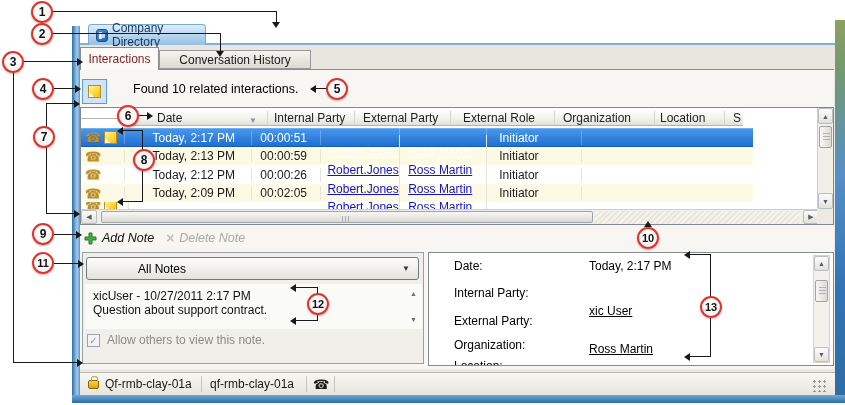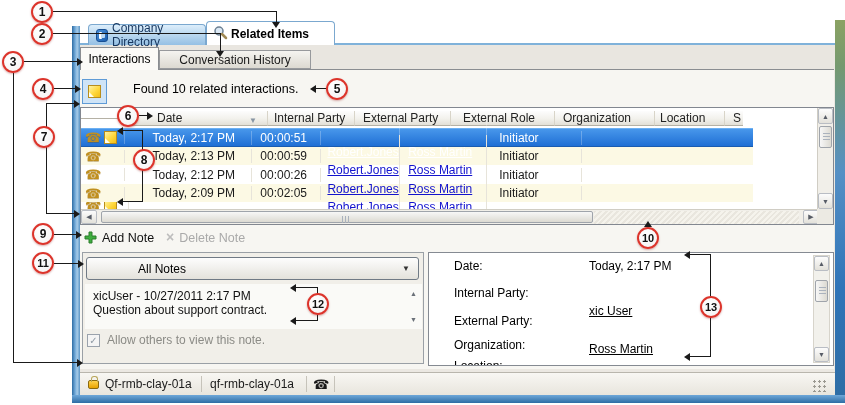--- a/index.html
+++ b/index.html
@@ -28,21 +28,21 @@
        background:linear-gradient(135deg,#5goes 0,#000);background:linear-gradient(135deg,#4a90d9,#1d5fae);
        border:1px solid #184f93;box-sizing:border-box;}
   .dir-icon::before{content:"";position:absolute;left:2px;top:2px;width:3px;height:7px;background:#fff;border-radius:1px;}
   .dir-icon::after{content:"";position:absolute;right:2px;top:3px;width:4px;height:5px;background:#bcd9f2;border-radius:1px;}
   .mag-icon{margin:0 3px 0 6px;}
 
   
   .subtab-strip{left:80px;top:45px;width:755px;height:24px;background:#e9e6e0;}
   .subtab{box-sizing:border-box;display:flex;align-items:center;justify-content:center;z-index:3;}
   .subtab-active{left:80px;top:47px;width:79px;height:23px;background:#fbfaf7;
-      border:1px solid #8a8d91;border-bottom:none;color:#000000;}
+      border:1px solid #8a8d91;border-bottom:none;color:#7f1d1d;}
   .subtab-idle{left:159px;top:50px;width:152px;height:19px;
       background:linear-gradient(180deg,#f5f4f0,#dcd9d1);border:1px solid #97999c;color:#1a1a1a;}
 
   
   .page{left:80px;top:69px;width:754px;height:300px;background:#f7f6f2;
         border-top:1px solid #8a8d91;box-sizing:border-box;}
   .note-filter-btn{left:82px;top:79px;width:25px;height:25px;background:#cfe4f7;border:1px solid #5f9bd6;
         box-sizing:border-box;display:flex;align-items:center;justify-content:center;}
   .found-text{left:133px;top:82px;font-size:12.5px;color:#000;}
 
@@ -94,21 +94,21 @@
       background:repeating-linear-gradient(180deg,#aab2bd 0 1px,transparent 1px 3px);}
   .grip-h{position:absolute;top:4px;left:50%;margin-left:-5px;width:9px;height:7px;
       background:repeating-linear-gradient(90deg,#aab2bd 0 1px,transparent 1px 3px);}
   .hscroll{position:absolute;left:0;top:101px;width:738px;height:15px;background:#f1efe9;border-top:1px solid #d0cdc4;box-sizing:border-box;}
   .hthumb{position:absolute;top:1px;height:12px;background:linear-gradient(180deg,#f7f7f7,#dcdad2);
       border:1px solid #9fa4ab;border-radius:2px;box-sizing:border-box;}
   .hatch{position:absolute;top:1px;height:13px;background:repeating-linear-gradient(135deg,#e9e6de 0 2px,#f5f3ec 2px 4px);}
   .corner{position:absolute;right:0;top:101px;width:16px;height:15px;background:#eceae3;}
 
   
-  .tbtn{display:flex;align-items:flex-start;gap:5px;font-size:12.5px;color:#111;}
+  .tbtn{display:flex;align-items:center;gap:5px;font-size:12.5px;color:#111;font-style:italic;}
   .tbtn-dis{color:#a9a9a9;}
   .x-ic{font-weight:bold;font-size:14px;color:#bdbdbd;line-height:12px;}
 
   
   .lpanel{left:82px;top:252px;width:342px;height:112px;background:#f1efe9;border:1px solid #9aa0a6;box-sizing:border-box;}
   .combo{position:absolute;left:3px;top:4px;width:333px;height:23px;box-sizing:border-box;
       border:1px solid #707a85;border-radius:3px;background:linear-gradient(180deg,#fdfdfd,#e8e6e0 60%,#d9d6cе);
       background:linear-gradient(180deg,#fdfdfd,#e4e2db);display:flex;align-items:center;padding-left:44px;}
   .combo-label{margin-left:7px;color:#000;}
   .combo-arrow{position:absolute;right:8px;top:7px;font-size:8px;color:#333;line-height:8px;}
@@ -161,29 +161,20 @@
   <div class="abs win-border-right"></div>
   <div class="abs win-border-bottom"></div>
   <div class="abs win-bg"></div>
 
   <div class="abs tabstrip"></div>
   <div class="abs tab-underline"></div>
   <div class="abs tab tab-inactive">
     <span class="dir-icon"></span>
     <span>Company Directory</span>
   </div>
-  <div class="abs tab tab-active">
-    <span class="mag-icon">
-      <svg width="15" height="15" viewBox="0 0 15 15">
-          <circle cx="6" cy="6" r="4" fill="#dce9f5" stroke="#6b7f92" stroke-width="1.5"></circle>
-          <line x1="9" y1="9" x2="13" y2="13" stroke="#a08a55" stroke-width="2.5" stroke-linecap="round"></line>
-        </svg>
-    </span>
-    <span>Related Items</span>
-  </div>
 
   <div class="abs subtab-strip"></div>
   <div class="abs subtab subtab-active">
     <span>Interactions</span>
   </div>
   <div class="abs subtab subtab-idle">
     <span>Conversation History</span>
   </div>
 
   <div class="abs page"></div>

